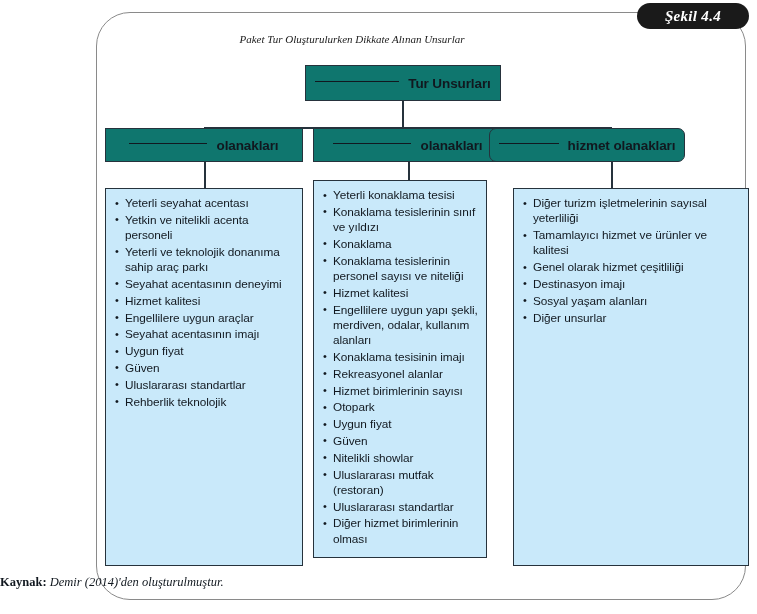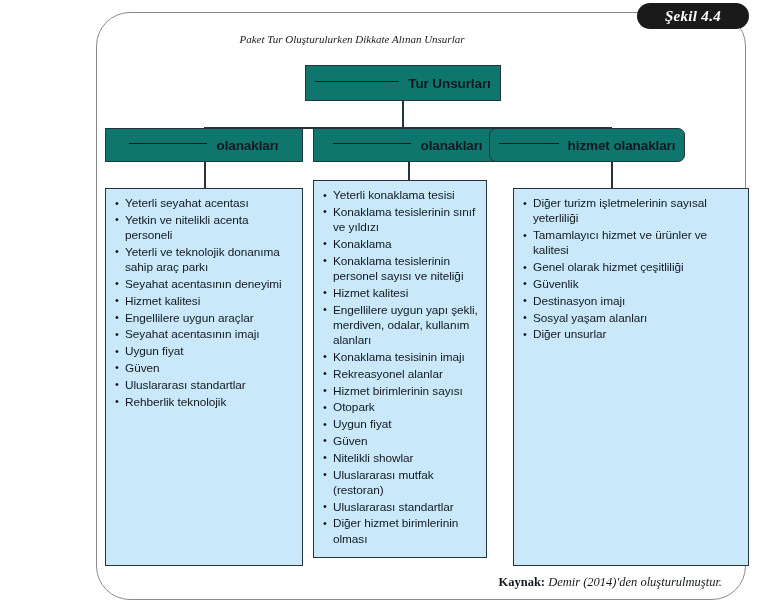--- a/index.html
+++ b/index.html
@@ -129,21 +129,20 @@
     top: -0.5px;
     font-size: 11px;
     color: #11181f;
   }
 
   
   .source {
     position: absolute;
     left: 0; top: 575px;
     width: 722px;
-    text-align: right;
     font-family: "Liberation Serif", serif;
     font-size: 12.5px;
     font-style: italic;
     color: #11181f;
   }
   .source b { font-style: normal; font-weight: bold; }
 </style>
 </head>
 <body>
 
@@ -222,21 +221,20 @@
         <li>Uluslararası standartlar</li>
         <li>Diğer hizmet birimlerinin olması</li>
       </ul>
   </div>
 
   <div class="lbox" id="list-c3">
     <ul class="items">
         <li>Diğer turizm işletmelerinin sayısal yeterliliği</li>
         <li>Tamamlayıcı hizmet ve ürünler ve kalitesi</li>
         <li>Genel olarak hizmet çeşitliliği</li>
-        <li>Güvenlik</li>
         <li>Destinasyon imajı</li>
         <li>Sosyal yaşam alanları</li>
         <li>Diğer unsurlar</li>
       </ul>
   </div>
 
   <div class="source">
     <b>Kaynak:</b><span> Demir (2014)'den oluşturulmuştur.</span>
   </div>
 

